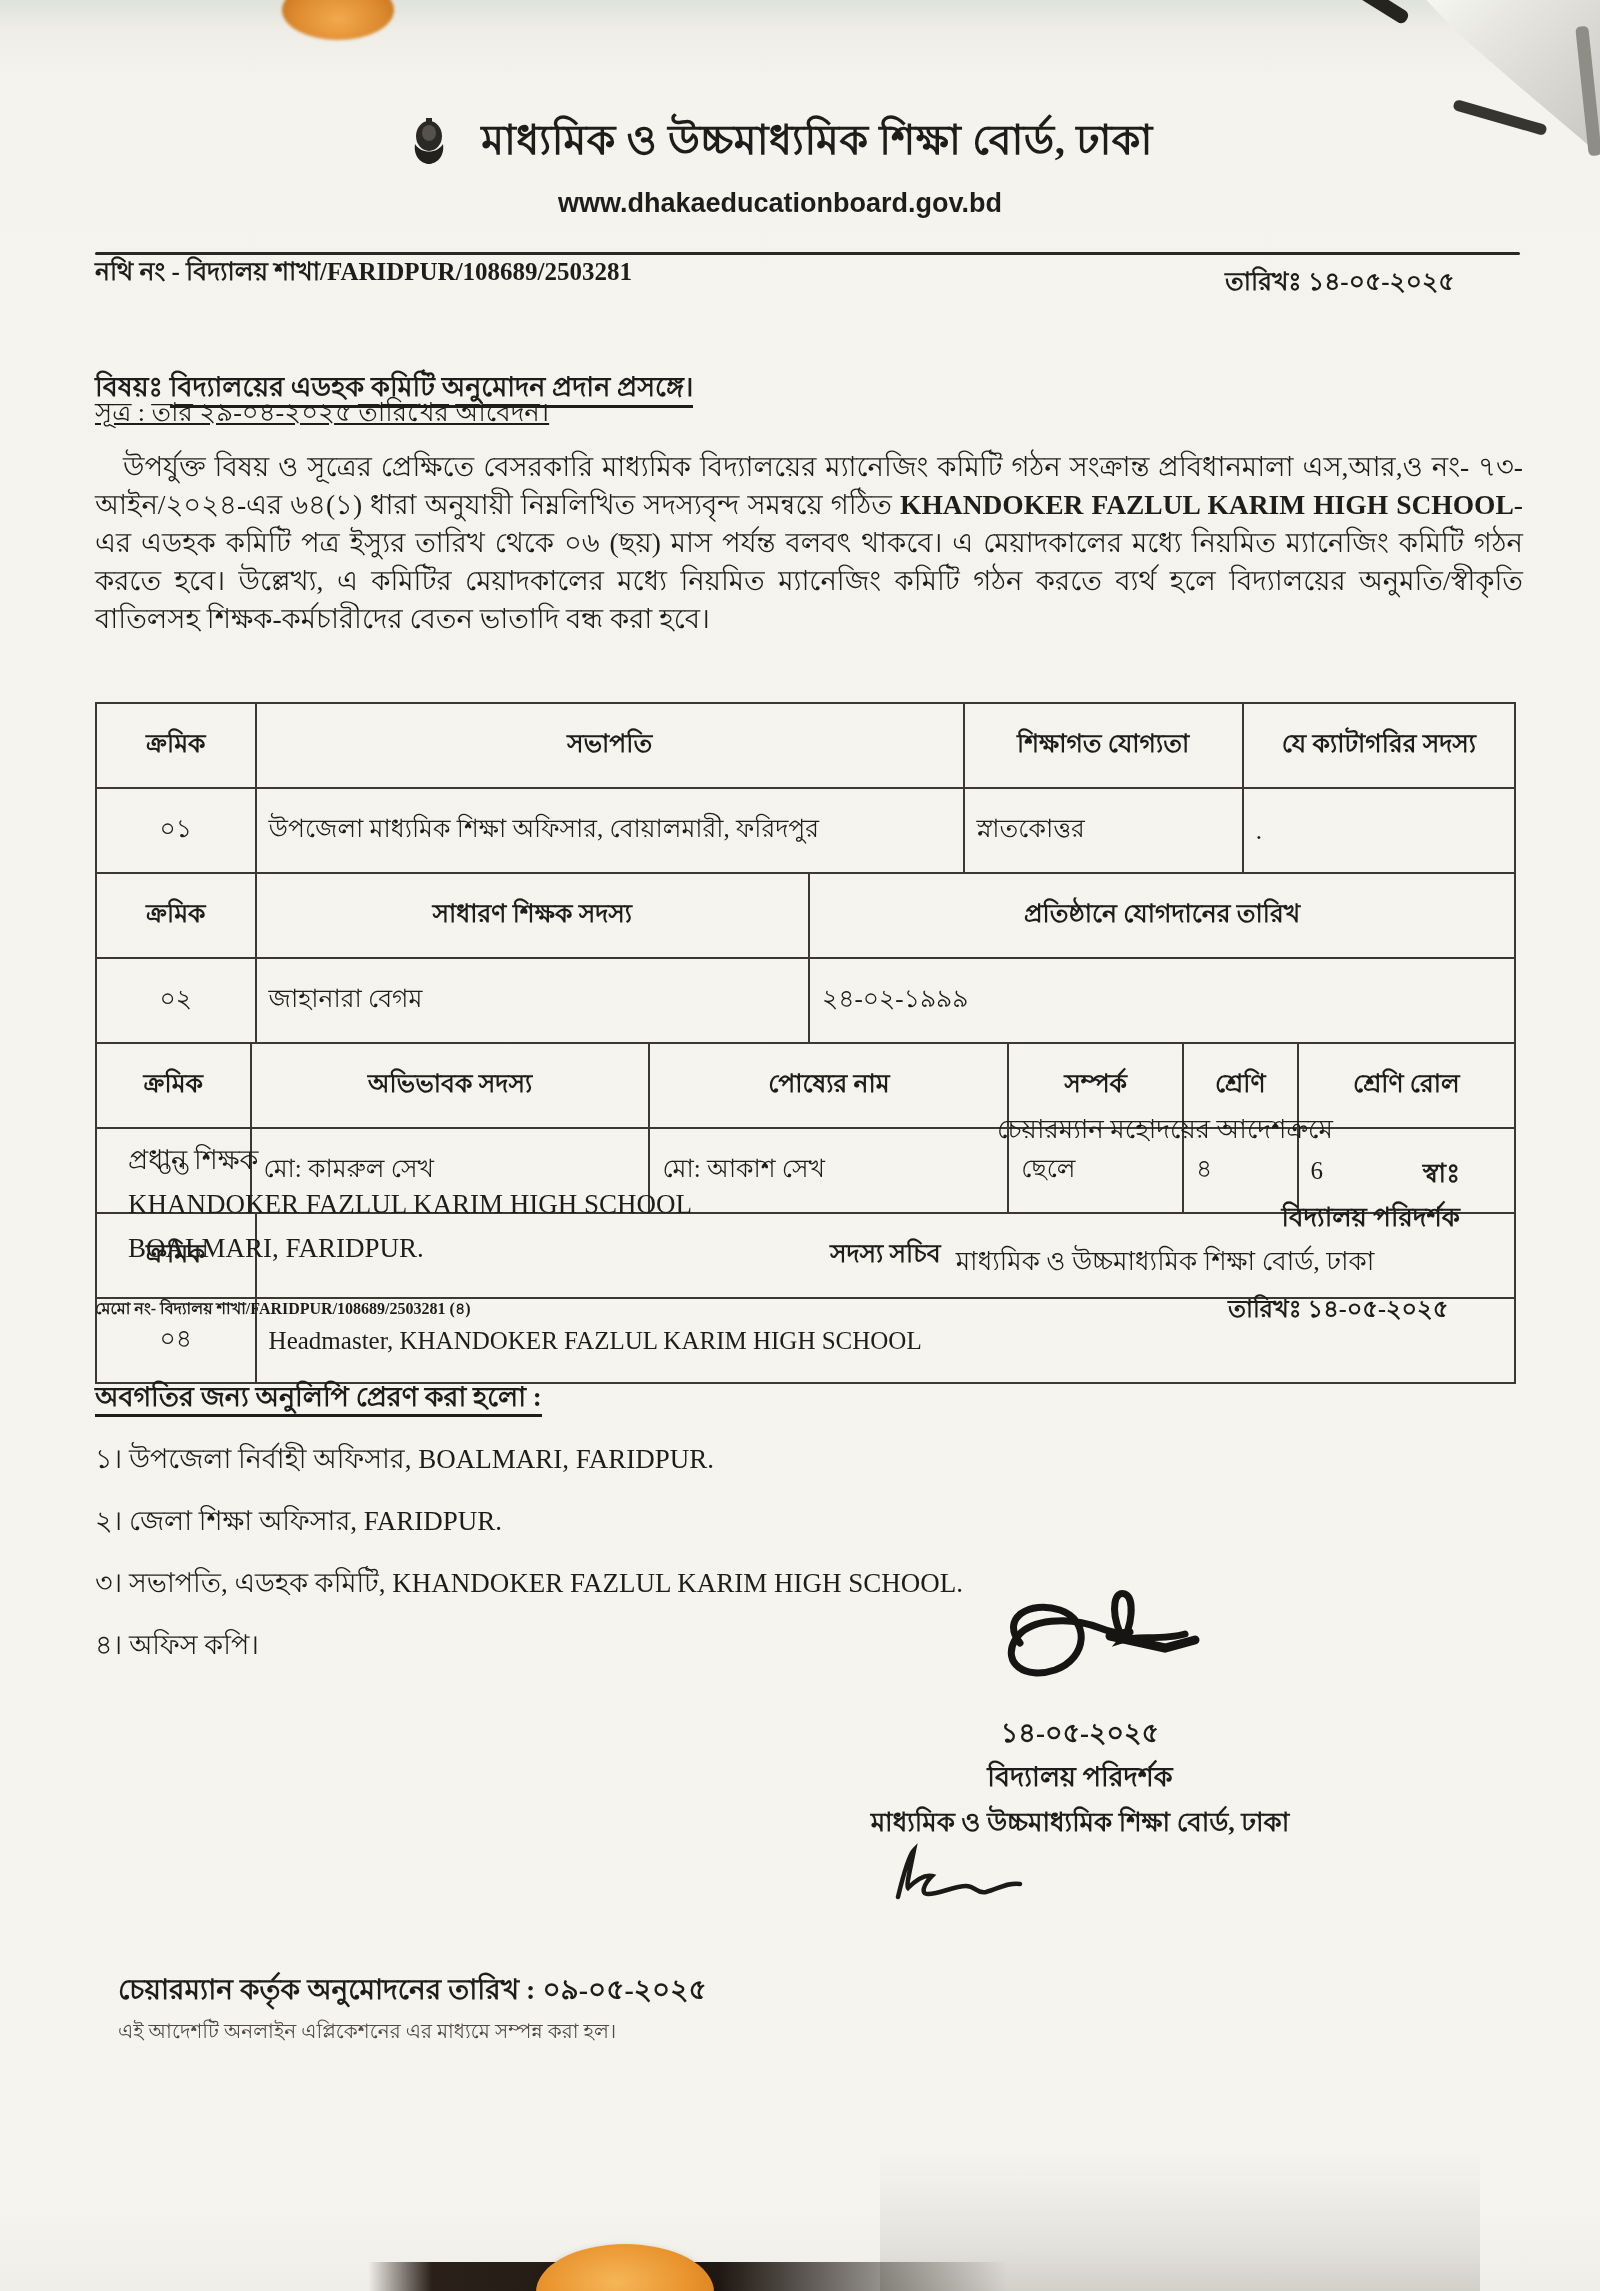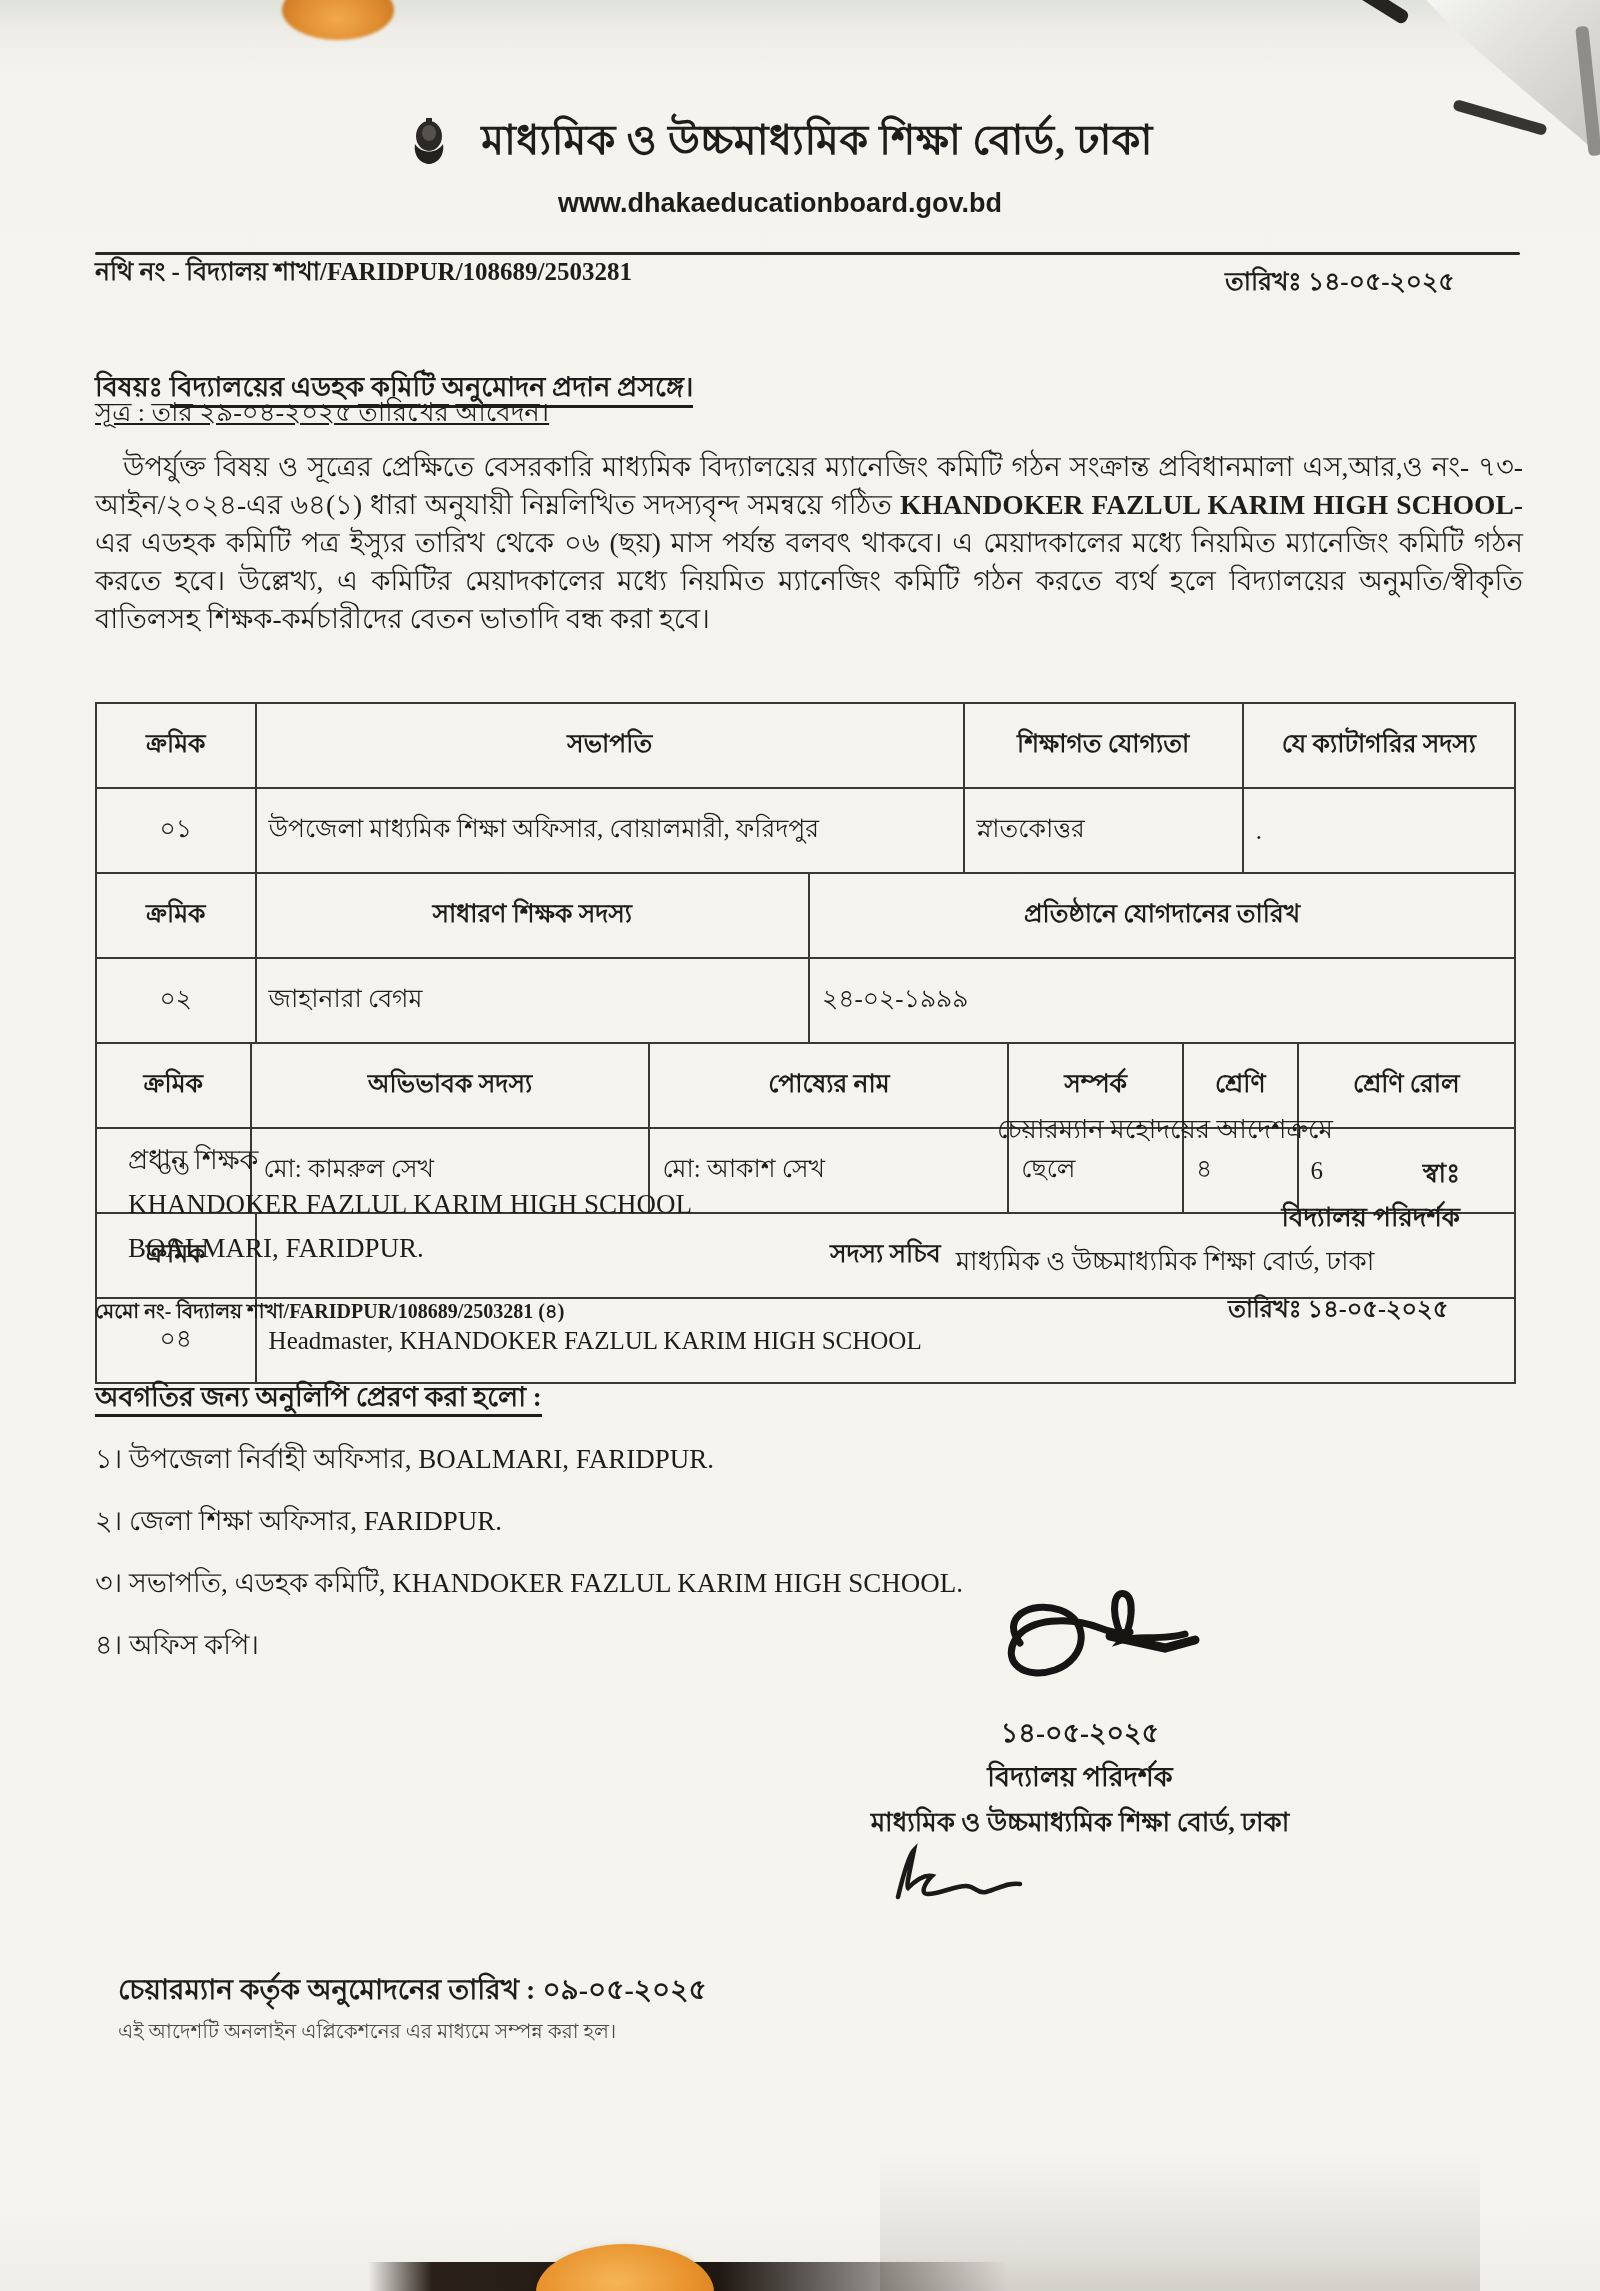--- a/index.html
+++ b/index.html
@@ -55,21 +55,21 @@
   .tc{box-sizing:border-box;border-right:2px solid #3b3834;padding:20px 12px;display:flex;align-items:center;}
   .tc:last-child{border-right:none;}
   .th{justify-content:center;font-weight:bold;min-height:44px;}
   .td{min-height:52px;}
   .tc.num{justify-content:center;}
 
   .order-block{left:870px;top:1108px;width:590px;text-align:center;font-size:26px;line-height:44px;}
   .school-block{left:128px;top:1138px;font-size:27px;line-height:44px;}
   .school-block .en{font-family:"Liberation Serif","DejaVu Serif",serif;}
 
-  .memo-no{left:95px;top:1296px;font-size:20px;font-weight:bold;}
+  .memo-no{left:95px;top:1296px;font-size:16px;font-weight:bold;}
   .memo-date{left:1228px;top:1290px;font-size:24px;font-weight:bold;}
 
   .dist{left:95px;top:1366px;font-size:27px;line-height:62px;}
   .dist .head{border-bottom:3px solid #1f1d1b;padding-bottom:2px;font-weight:bold;}
 
   .sig1{left:960px;top:1588px;}
   .sig-date{left:870px;top:1712px;width:420px;text-align:center;font-size:27px;font-weight:bold;}
   .sig-desig{left:870px;top:1756px;width:420px;text-align:center;font-size:27px;font-weight:bold;}
   .sig-org{left:790px;top:1802px;width:580px;text-align:center;font-size:26px;font-weight:bold;}
   .sig2{left:880px;top:1842px;}

